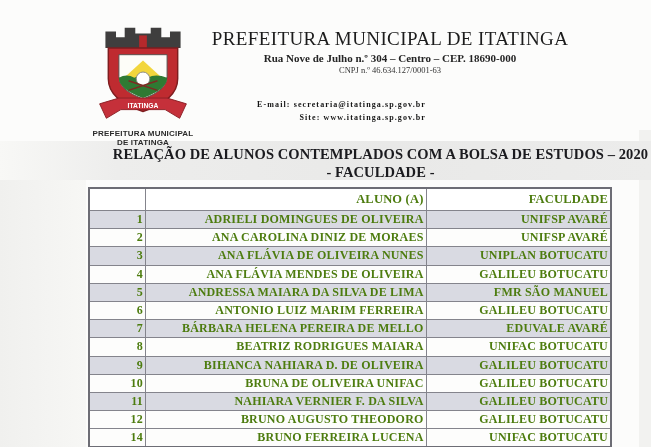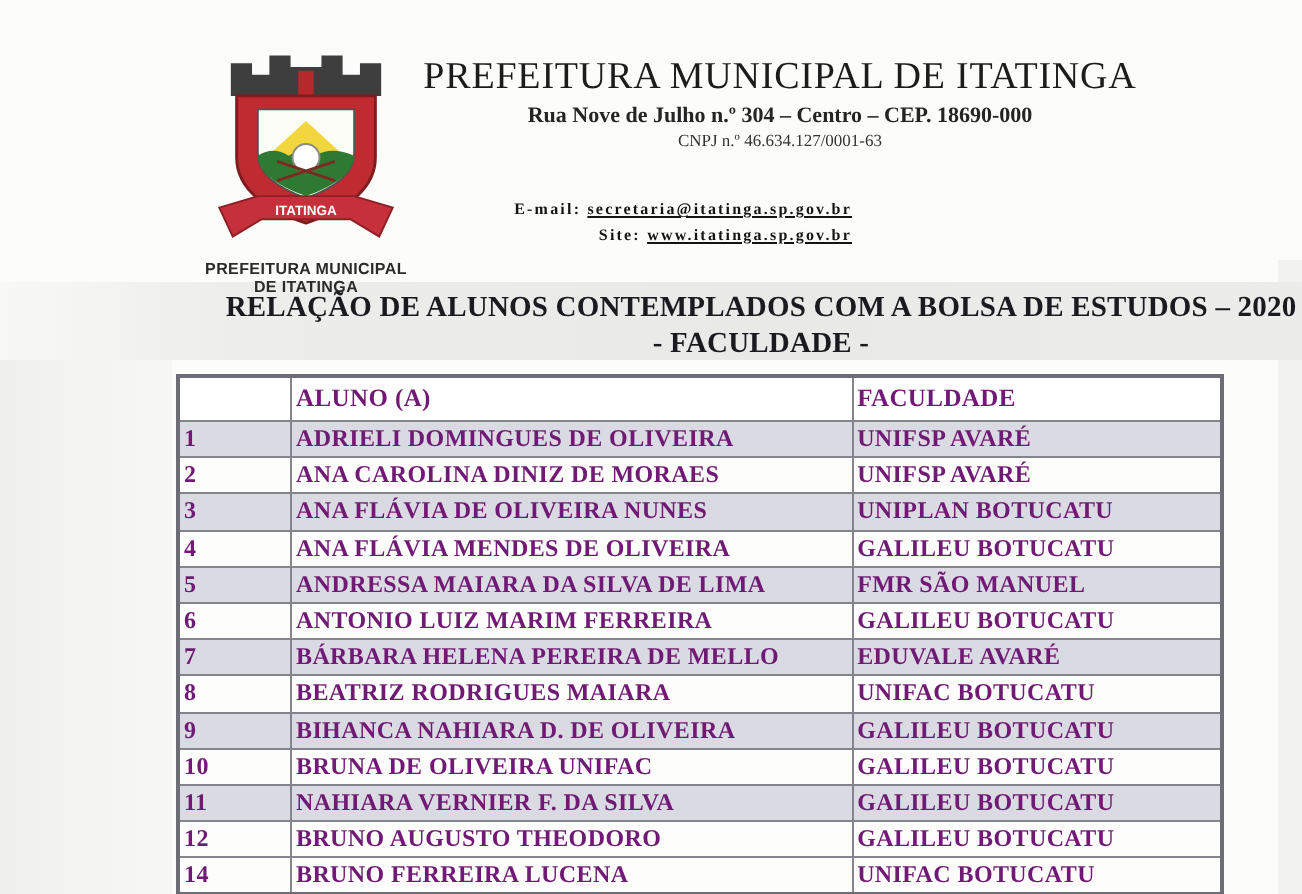--- a/index.html
+++ b/index.html
@@ -6,40 +6,40 @@
   #page{
     position:relative;width:651px;height:447px;overflow:hidden;
     background:#fcfcfb;font-family:"Liberation Serif", serif;color:#1f1f22;
   }
   
   .scan-left{position:absolute;left:0;top:148px;width:86px;bottom:0;background:linear-gradient(90deg,#f0f0ee, #f7f7f5);}
   .scan-right{position:absolute;right:0;top:130px;width:12px;bottom:0;background:#f2f2f0;}
   .title-band{position:absolute;left:0;top:141px;width:651px;height:39px;
     background:linear-gradient(90deg,#f8f8f6 0%,#ededec 18%,#e9e9e8 60%,#ececeb 100%);}
   
-  .logo-wrap{position:absolute;left:92px;top:22px;width:122px;text-align:center;}
+  .logo-wrap{position:absolute;left:82px;top:22px;width:122px;text-align:center;}
   .logo-caption{font-family:"Liberation Sans",sans-serif;font-weight:bold;font-size:8px;
     line-height:1.15;color:#2b2b2b;letter-spacing:.2px;margin-top:1px;}
   .header-text{position:absolute;left:195px;top:28px;width:390px;text-align:center;}
   .org-name{font-size:19px;letter-spacing:.4px;color:#1c1c1c;white-space:nowrap;}
   .state-line{font-size:10.5px;margin-top:4px;color:#2a2a2a;}
   .address-line{font-size:11px;margin-top:2px;color:#242424;font-weight:bold;}
   .cnpj-line{font-size:8.5px;margin-top:1px;color:#333;}
   .contact{position:absolute;left:230px;top:99px;width:196px;text-align:right;
     font-size:8px;font-weight:bold;letter-spacing:1.1px;color:#141414;line-height:1.6;}
-  .contact .lnk{text-decoration:underline;}
+  .contact .lnk{}
   
   .doc-title{position:absolute;left:108px;top:146px;width:545px;text-align:center;
     font-weight:bold;font-size:14.5px;line-height:1.22;color:#1b1b1f;letter-spacing:.1px;}
   
   table.roster{position:absolute;left:88px;top:187px;width:524px;border-collapse:collapse;
     font-family:"Liberation Serif",serif;}
   table.roster th, table.roster td{
-    border:1px solid #84848c;padding:0 2px;text-align:left;vertical-align:middle;
-    font-weight:bold;font-size:12px;color:#701a75;letter-spacing:.2px;white-space:nowrap;
+    border:1px solid #84848c;padding:0 2px;text-align:right;vertical-align:middle;
+    font-weight:bold;font-size:12px;color:#4d7c0f;letter-spacing:.2px;white-space:nowrap;
     overflow:hidden;}
   table.roster{border:2px solid #6d6d75;}
   table.roster th{height:21px;background:#ffffff;font-size:12.5px;}
   table.roster td{height:17.2px;}
   table.roster th:nth-child(1), table.roster td:nth-child(1){width:56px;}
   table.roster th:nth-child(2), table.roster td:nth-child(2){width:280px;}
   table.roster th:nth-child(3), table.roster td:nth-child(3){width:186px;}
   tr.shaded td{background:#d9dae2;}
   tr.plain td{background:#fdfdfc;}
 </style>

